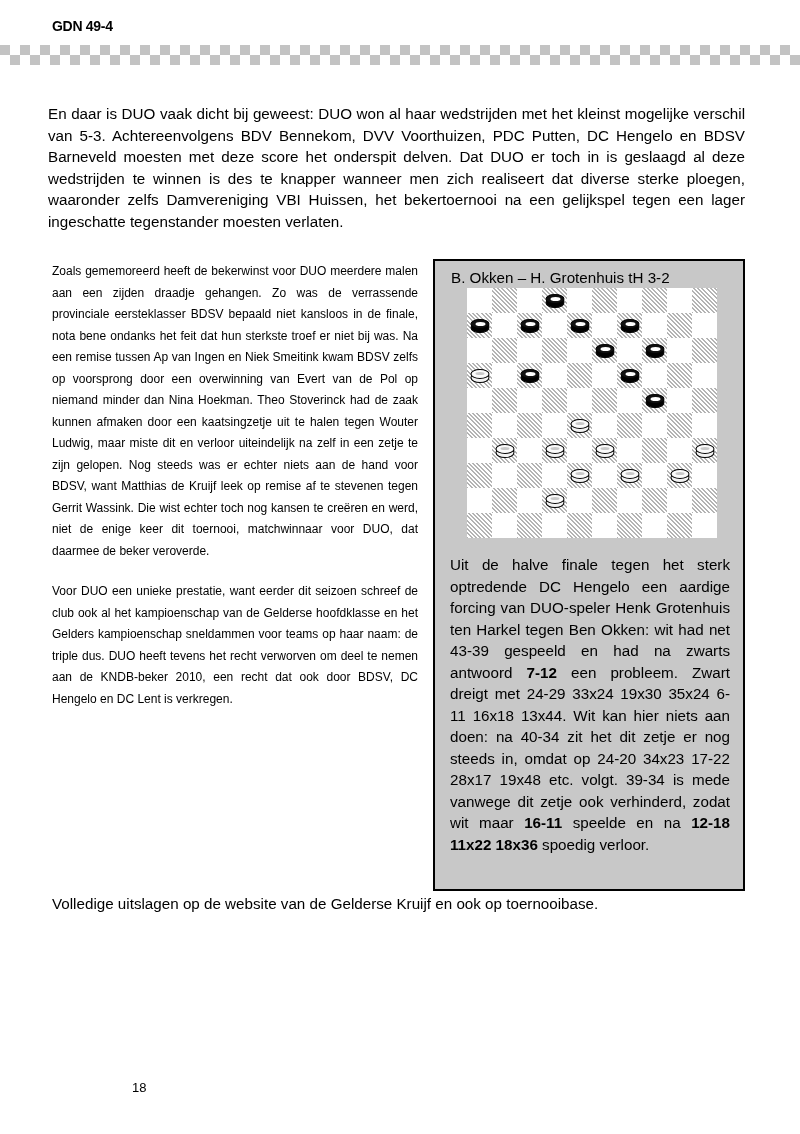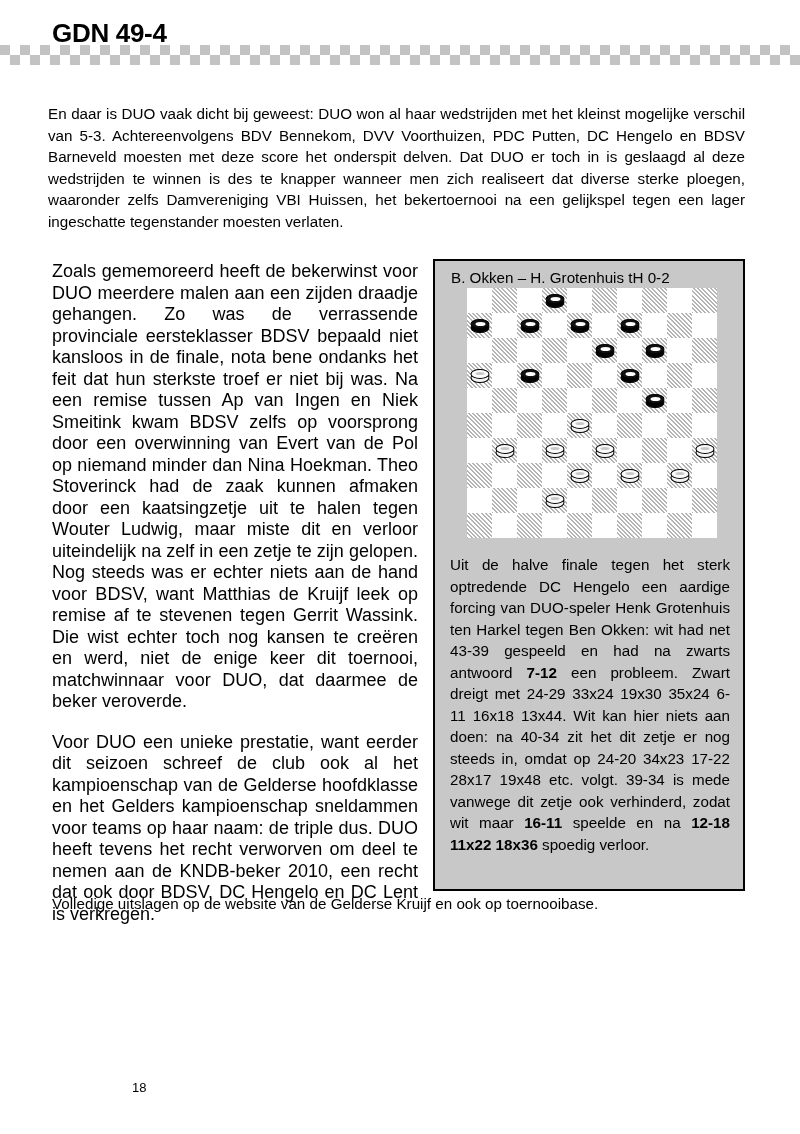--- a/index.html
+++ b/index.html
@@ -19,21 +19,21 @@
   
   .page-header {
     position: absolute;
     left: 0; top: 0;
     width: 800px;
   }
   .header-title {
     position: absolute;
     left: 52px;
     top: 18px;
-    font-size: 26px;
+    font-size: 14px;
     font-weight: bold;
     letter-spacing: -0.3px;
   }
   .checker-rule {
     position: absolute;
     left: 0;
     top: 45px;
     width: 800px;
     height: 21px;
   }
@@ -59,21 +59,21 @@
     font-size: 15.2px;
     line-height: 21.5px;
     text-align: justify;
   }
 
   .left-column {
     position: absolute;
     left: 52px;
     top: 261px;
     width: 366px;
-    font-size: 18px;
+    font-size: 12px;
     line-height: 21.5px;
     text-align: justify;
   }
   .left-column p {
     margin: 0 0 19px 0;
   }
   .left-column p:last-child {
     margin-bottom: 16px;
   }
 
@@ -229,21 +229,21 @@
 </div>
 
 <div class="intro-para">En daar is DUO vaak dicht bij geweest: DUO won al haar wedstrijden met het kleinst mogelijke verschil van 5-3. Achtereenvolgens BDV Bennekom, DVV Voorthuizen, PDC Putten, DC Hengelo en BDSV Barneveld moesten met deze score het onderspit delven. Dat DUO er toch in is geslaagd al deze wedstrijden te winnen is des te knapper wanneer men zich realiseert dat diverse sterke ploegen, waaronder zelfs Damvereniging VBI Huissen, het bekertoernooi na een gelijkspel tegen een lager ingeschatte tegenstander moesten verlaten.</div>
 
 <div class="left-column">
   <p>Zoals gememoreerd heeft de bekerwinst voor DUO meerdere malen aan een zijden draadje gehangen. Zo was de verrassende provinciale eersteklasser BDSV bepaald niet kansloos in de finale, nota bene ondanks het feit dat hun sterkste troef er niet bij was. Na een remise tussen Ap van Ingen en Niek Smeitink kwam BDSV zelfs op voorsprong door een overwinning van Evert van de Pol op niemand minder dan Nina Hoekman. Theo Stoverinck had de zaak kunnen afmaken door een kaatsingzetje uit te halen tegen Wouter Ludwig, maar miste dit en verloor uiteindelijk na zelf in een zetje te zijn gelopen. Nog steeds was er echter niets aan de hand voor BDSV, want Matthias de Kruijf leek op remise af te stevenen tegen Gerrit Wassink. Die wist echter toch nog kansen te creëren en werd, niet de enige keer dit toernooi, matchwinnaar voor DUO, dat daarmee de beker veroverde.</p>
   <p>Voor DUO een unieke prestatie, want eerder dit seizoen schreef de club ook al het kampioenschap van de Gelderse hoofdklasse en het Gelders kampioenschap sneldammen voor teams op haar naam: de triple dus. DUO heeft tevens het recht verworven om deel te nemen aan de KNDB-beker 2010, een recht dat ook door BDSV, DC Hengelo en DC Lent is verkregen.</p>
 </div>
 
 <div class="diagram-box">
-  <div class="diagram-caption">B. Okken – H. Grotenhuis tH 0-2</div>
+  <div class="diagram-caption">B. Okken – H. Grotenhuis tH 3-2</div>
   <div class="board" id="board">
       <div class="sq sq-light"></div>
       <div class="sq sq-dark"></div>
       <div class="sq sq-light"></div>
       <div class="sq sq-dark">
         <div class="piece piece-black">
           <div class="disc-body"></div>
           <div class="disc-top"></div>
         </div>
       </div>

